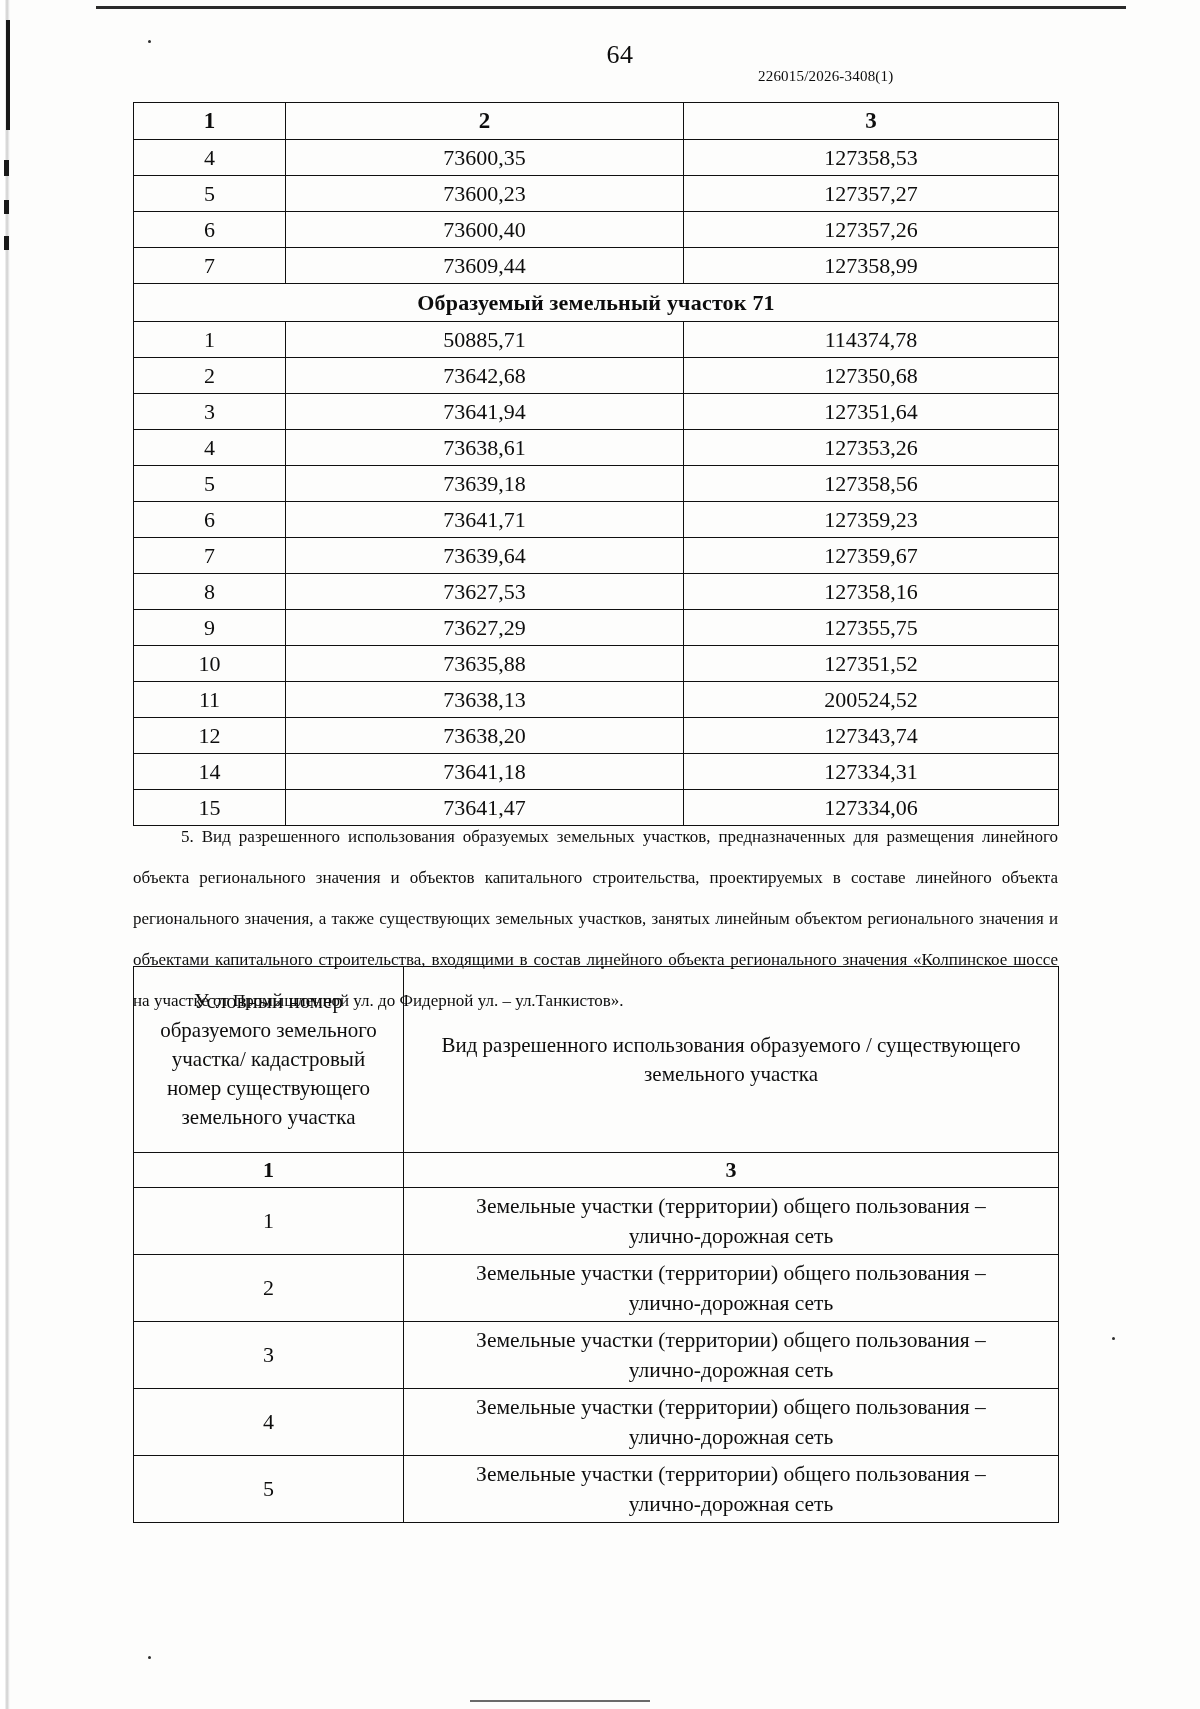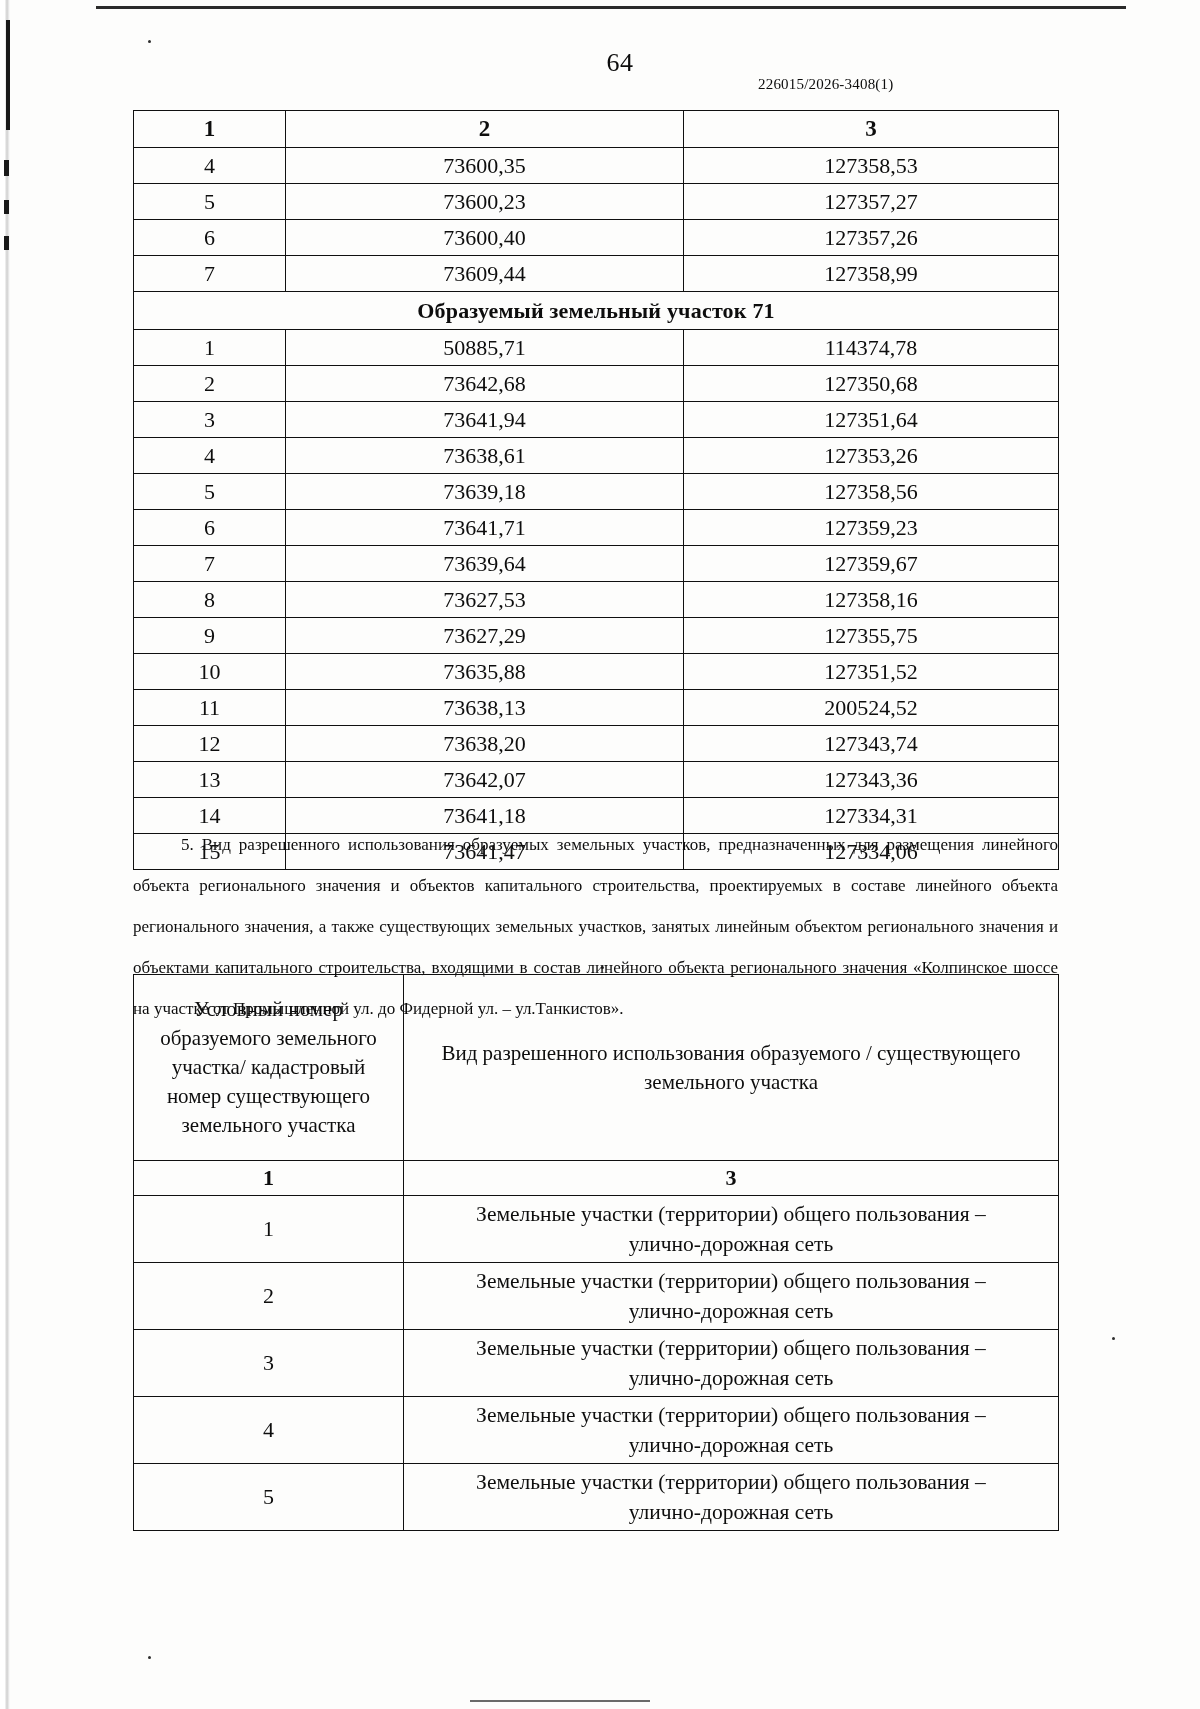--- a/index.html
+++ b/index.html
@@ -49,21 +49,21 @@
     left: 470px;
     top: 1700px;
     width: 180px;
     height: 2px;
     background: #6a6a6a;
   }
 
   .content {
     position: absolute;
     left: 0;
-    top: 12px;
+    top: 4px;
     width: 1200px;
     height: 1431px;
   }
 
   
   .running-head {
     position: absolute;
     left: 130px;
     top: 36px;
     width: 950px;
@@ -304,25 +304,20 @@
           </tr>
           <tr class="data-row">
             <td>11</td>
             <td>73638,13</td>
             <td>200524,52</td>
           </tr>
           <tr class="data-row">
             <td>12</td>
             <td>73638,20</td>
             <td>127343,74</td>
-          </tr>
-          <tr class="data-row">
-            <td>13</td>
-            <td>73642,07</td>
-            <td>127343,36</td>
           </tr>
           <tr class="data-row">
             <td>14</td>
             <td>73641,18</td>
             <td>127334,31</td>
           </tr>
           <tr class="data-row">
             <td>15</td>
             <td>73641,47</td>
             <td>127334,06</td>

